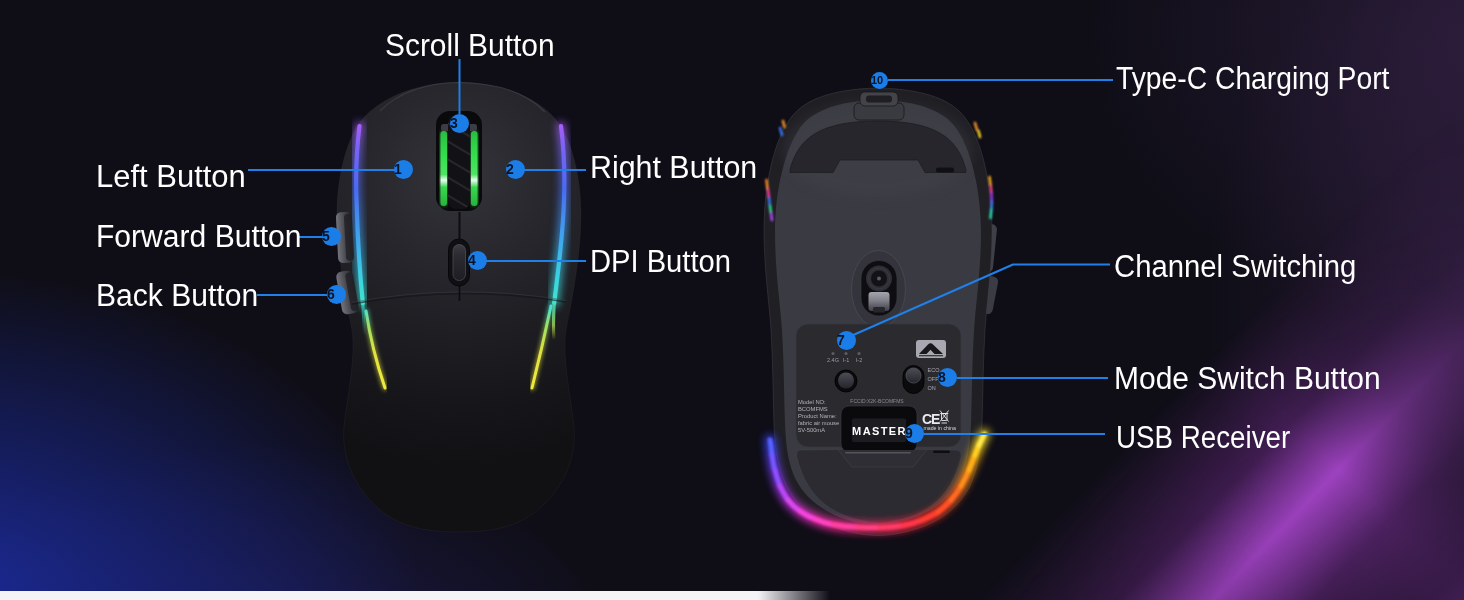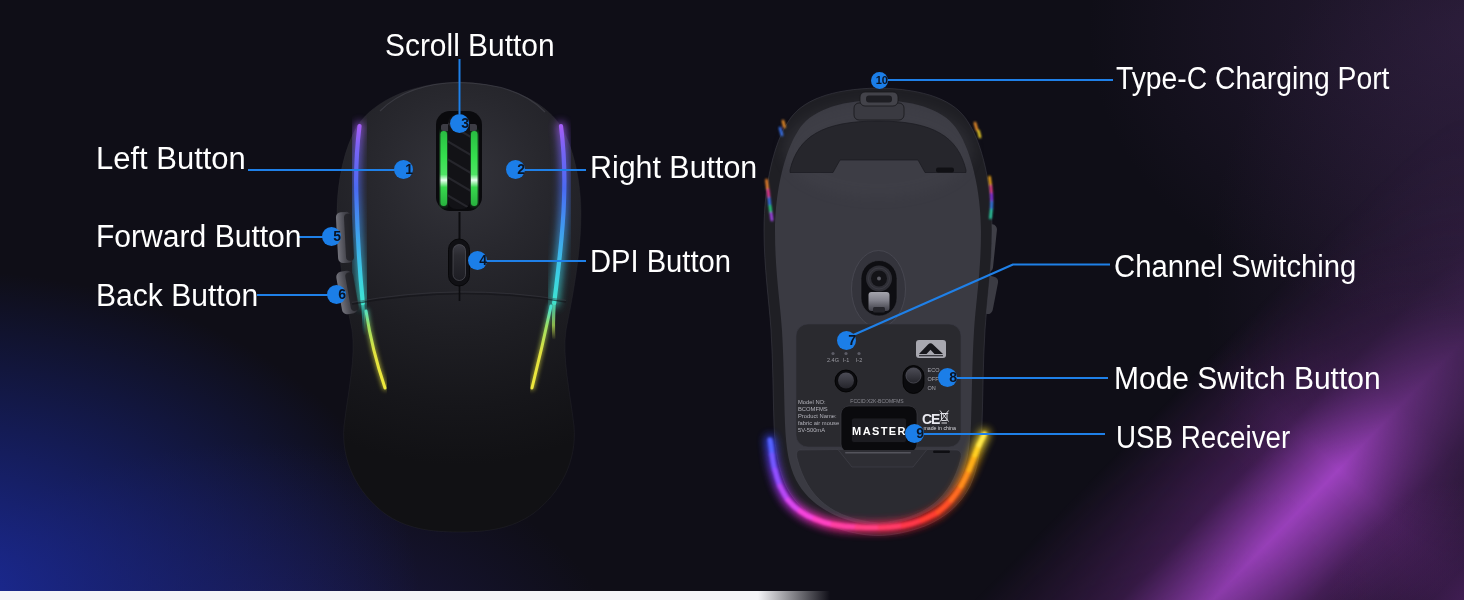--- a/index.html
+++ b/index.html
@@ -12,21 +12,21 @@
  linear-gradient(#0f0e17,#0f0e17);}
 #pband{position:absolute;left:1169px;top:15px;width:330px;height:900px;background:
  linear-gradient(90deg, rgba(135,50,165,0) 0%, rgba(135,50,165,0.40) 32%, rgba(158,66,192,1.0) 52%, rgba(135,50,165,0.45) 74%, rgba(135,50,165,0) 100%);
  -webkit-mask-image:linear-gradient(180deg, rgba(0,0,0,0) 10%, rgba(0,0,0,0.22) 28%, rgba(0,0,0,0.55) 40%, #000 50%, rgba(0,0,0,0.95) 62%, rgba(0,0,0,0.8) 75%, rgba(0,0,0,0.5) 95%);
  mask-image:linear-gradient(180deg, rgba(0,0,0,0) 10%, rgba(0,0,0,0.22) 28%, rgba(0,0,0,0.55) 40%, #000 50%, rgba(0,0,0,0.95) 62%, rgba(0,0,0,0.8) 75%, rgba(0,0,0,0.5) 95%);
  transform:rotate(44deg);transform-origin:50% 50%;}
 #pband2{position:absolute;left:1330px;top:480px;width:300px;height:260px;background:
  radial-gradient(closest-side, rgba(120,45,150,0.5) 0%, rgba(120,45,150,0) 100%);}
 #whitestrip{position:absolute;left:0;top:591px;width:840px;height:9px;background:linear-gradient(90deg,#f4f4f7 0px,#f4f4f7 758px,rgba(244,244,247,0) 830px);}
 .lbl{position:absolute;color:#ffffff;font-size:31px;line-height:31px;letter-spacing:0px;white-space:nowrap;font-weight:400;transform-origin:left top;-webkit-font-smoothing:antialiased}
-.badge{position:absolute;width:19px;height:19px;border-radius:50%;background:#1b7ee8;color:#0a1424;font-weight:700;font-size:14px;line-height:19px;text-align:right;font-family:"Liberation Sans",sans-serif}
+.badge{position:absolute;width:19px;height:19px;border-radius:50%;background:#1b7ee8;color:#0a1424;font-weight:700;font-size:14px;line-height:19px;text-align:left;font-family:"Liberation Sans",sans-serif}
 </style>
 </head>
 <body>
 <div id="bg"></div>
 <div id="pband"></div>
 <div id="pband2"></div>
 <div id="whitestrip"></div>
 <svg id="scene" width="1464" height="600" viewBox="0 0 1464 600" style="position:absolute;left:0;top:0;transform:translateZ(0)">
 <defs>
 <radialGradient id="bodyGrad" gradientUnits="userSpaceOnUse" cx="459" cy="175" r="290">
@@ -357,21 +357,21 @@
  <path d="M299 237 H323"></path>
  <path d="M257 295 H328"></path>
  <path d="M888 80 H1113"></path>
  <path d="M851 336 L1013 264.5 H1110" stroke-linejoin="round"></path>
  <path d="M957 378 H1108"></path>
  <path d="M923 434 H1105"></path>
 </g>
 </svg>
 
 <div class="lbl" style="left:385px;top:30px;transform:scaleX(0.965)">Scroll Button</div>
-<div class="lbl" style="left:96px;top:143px;transform:scaleX(0.999)">Left Button</div>
+<div class="lbl" style="left:96px;top:161px;transform:scaleX(0.999)">Left Button</div>
 <div class="lbl" style="left:96px;top:221px;transform:scaleX(0.97)">Forward Button</div>
 <div class="lbl" style="left:96px;top:280px;transform:scaleX(0.97)">Back Button</div>
 <div class="lbl" style="left:590px;top:152px;transform:scaleX(0.98)">Right Button</div>
 <div class="lbl" style="left:590px;top:246px;transform:scaleX(0.94)">DPI Button</div>
 <div class="lbl" style="left:1116px;top:63px;transform:scaleX(0.912)">Type-C Charging Port</div>
 <div class="lbl" style="left:1114px;top:251px;transform:scaleX(0.944)">Channel Switching</div>
 <div class="lbl" style="left:1114px;top:363px;transform:scaleX(0.967)">Mode Switch Button</div>
 <div class="lbl" style="left:1116px;top:422px;transform:scaleX(0.895)">USB Receiver</div>
 
 <div class="badge" style="left:394px;top:160px">1</div>

